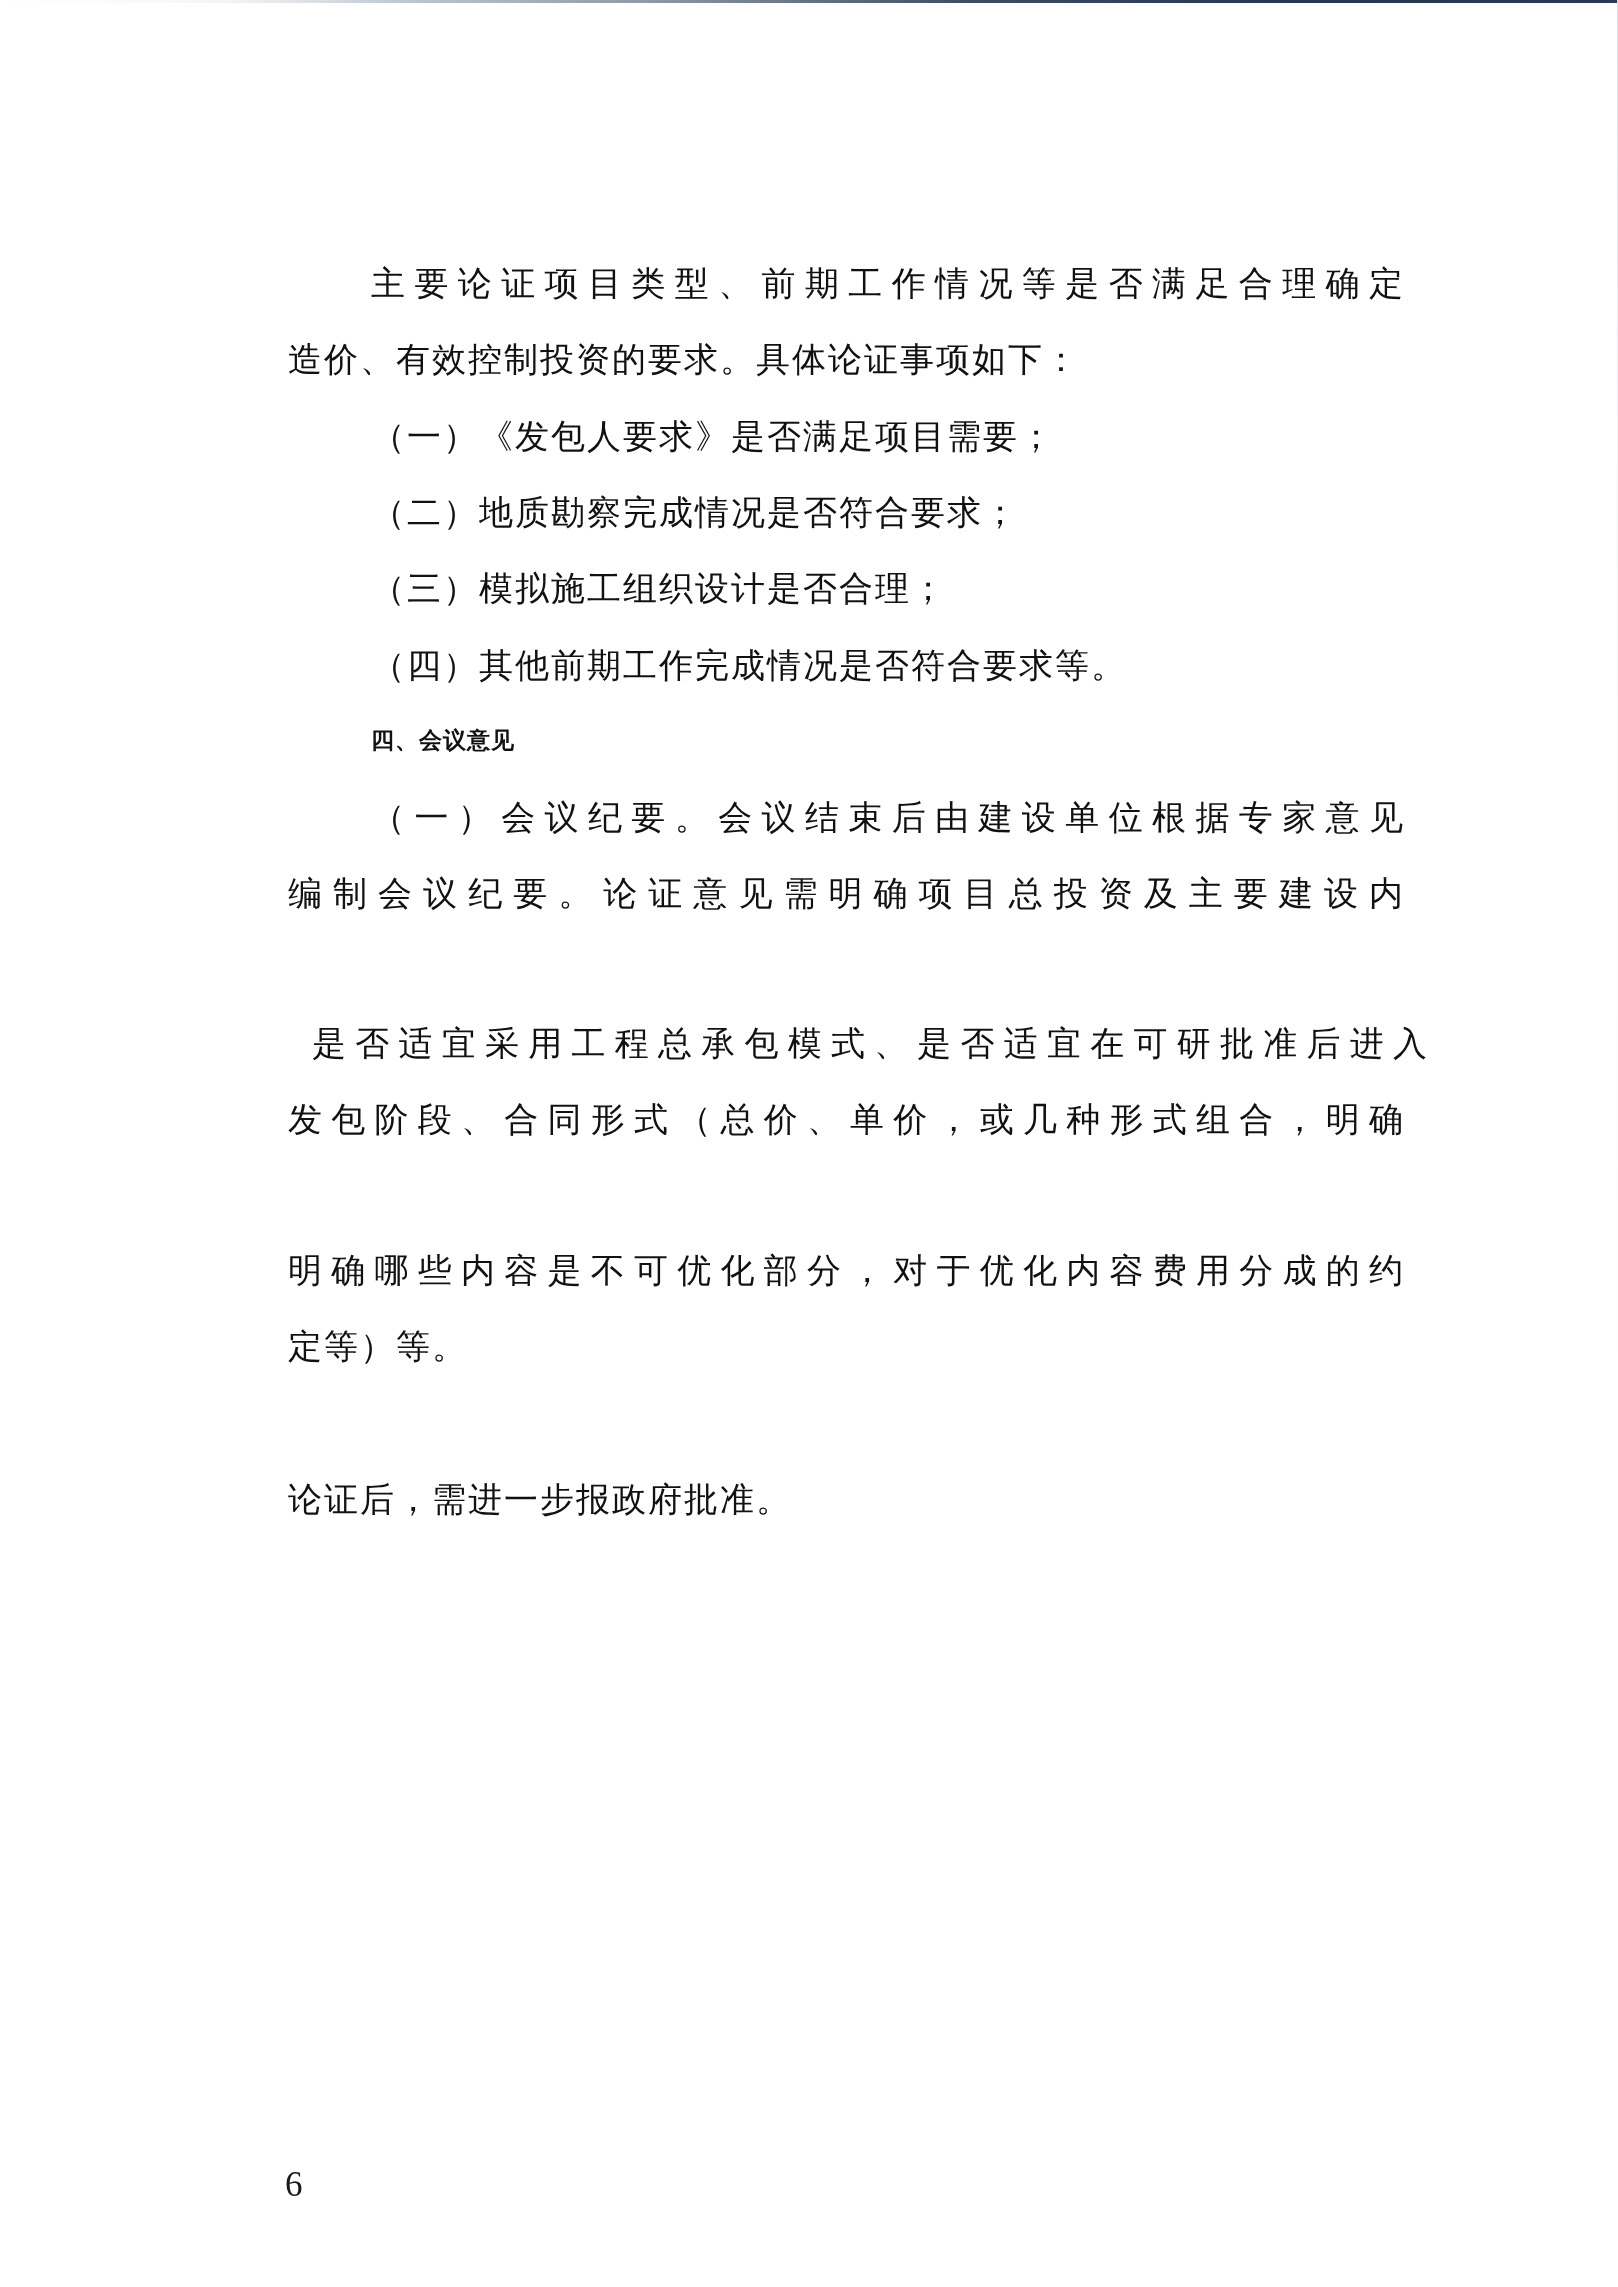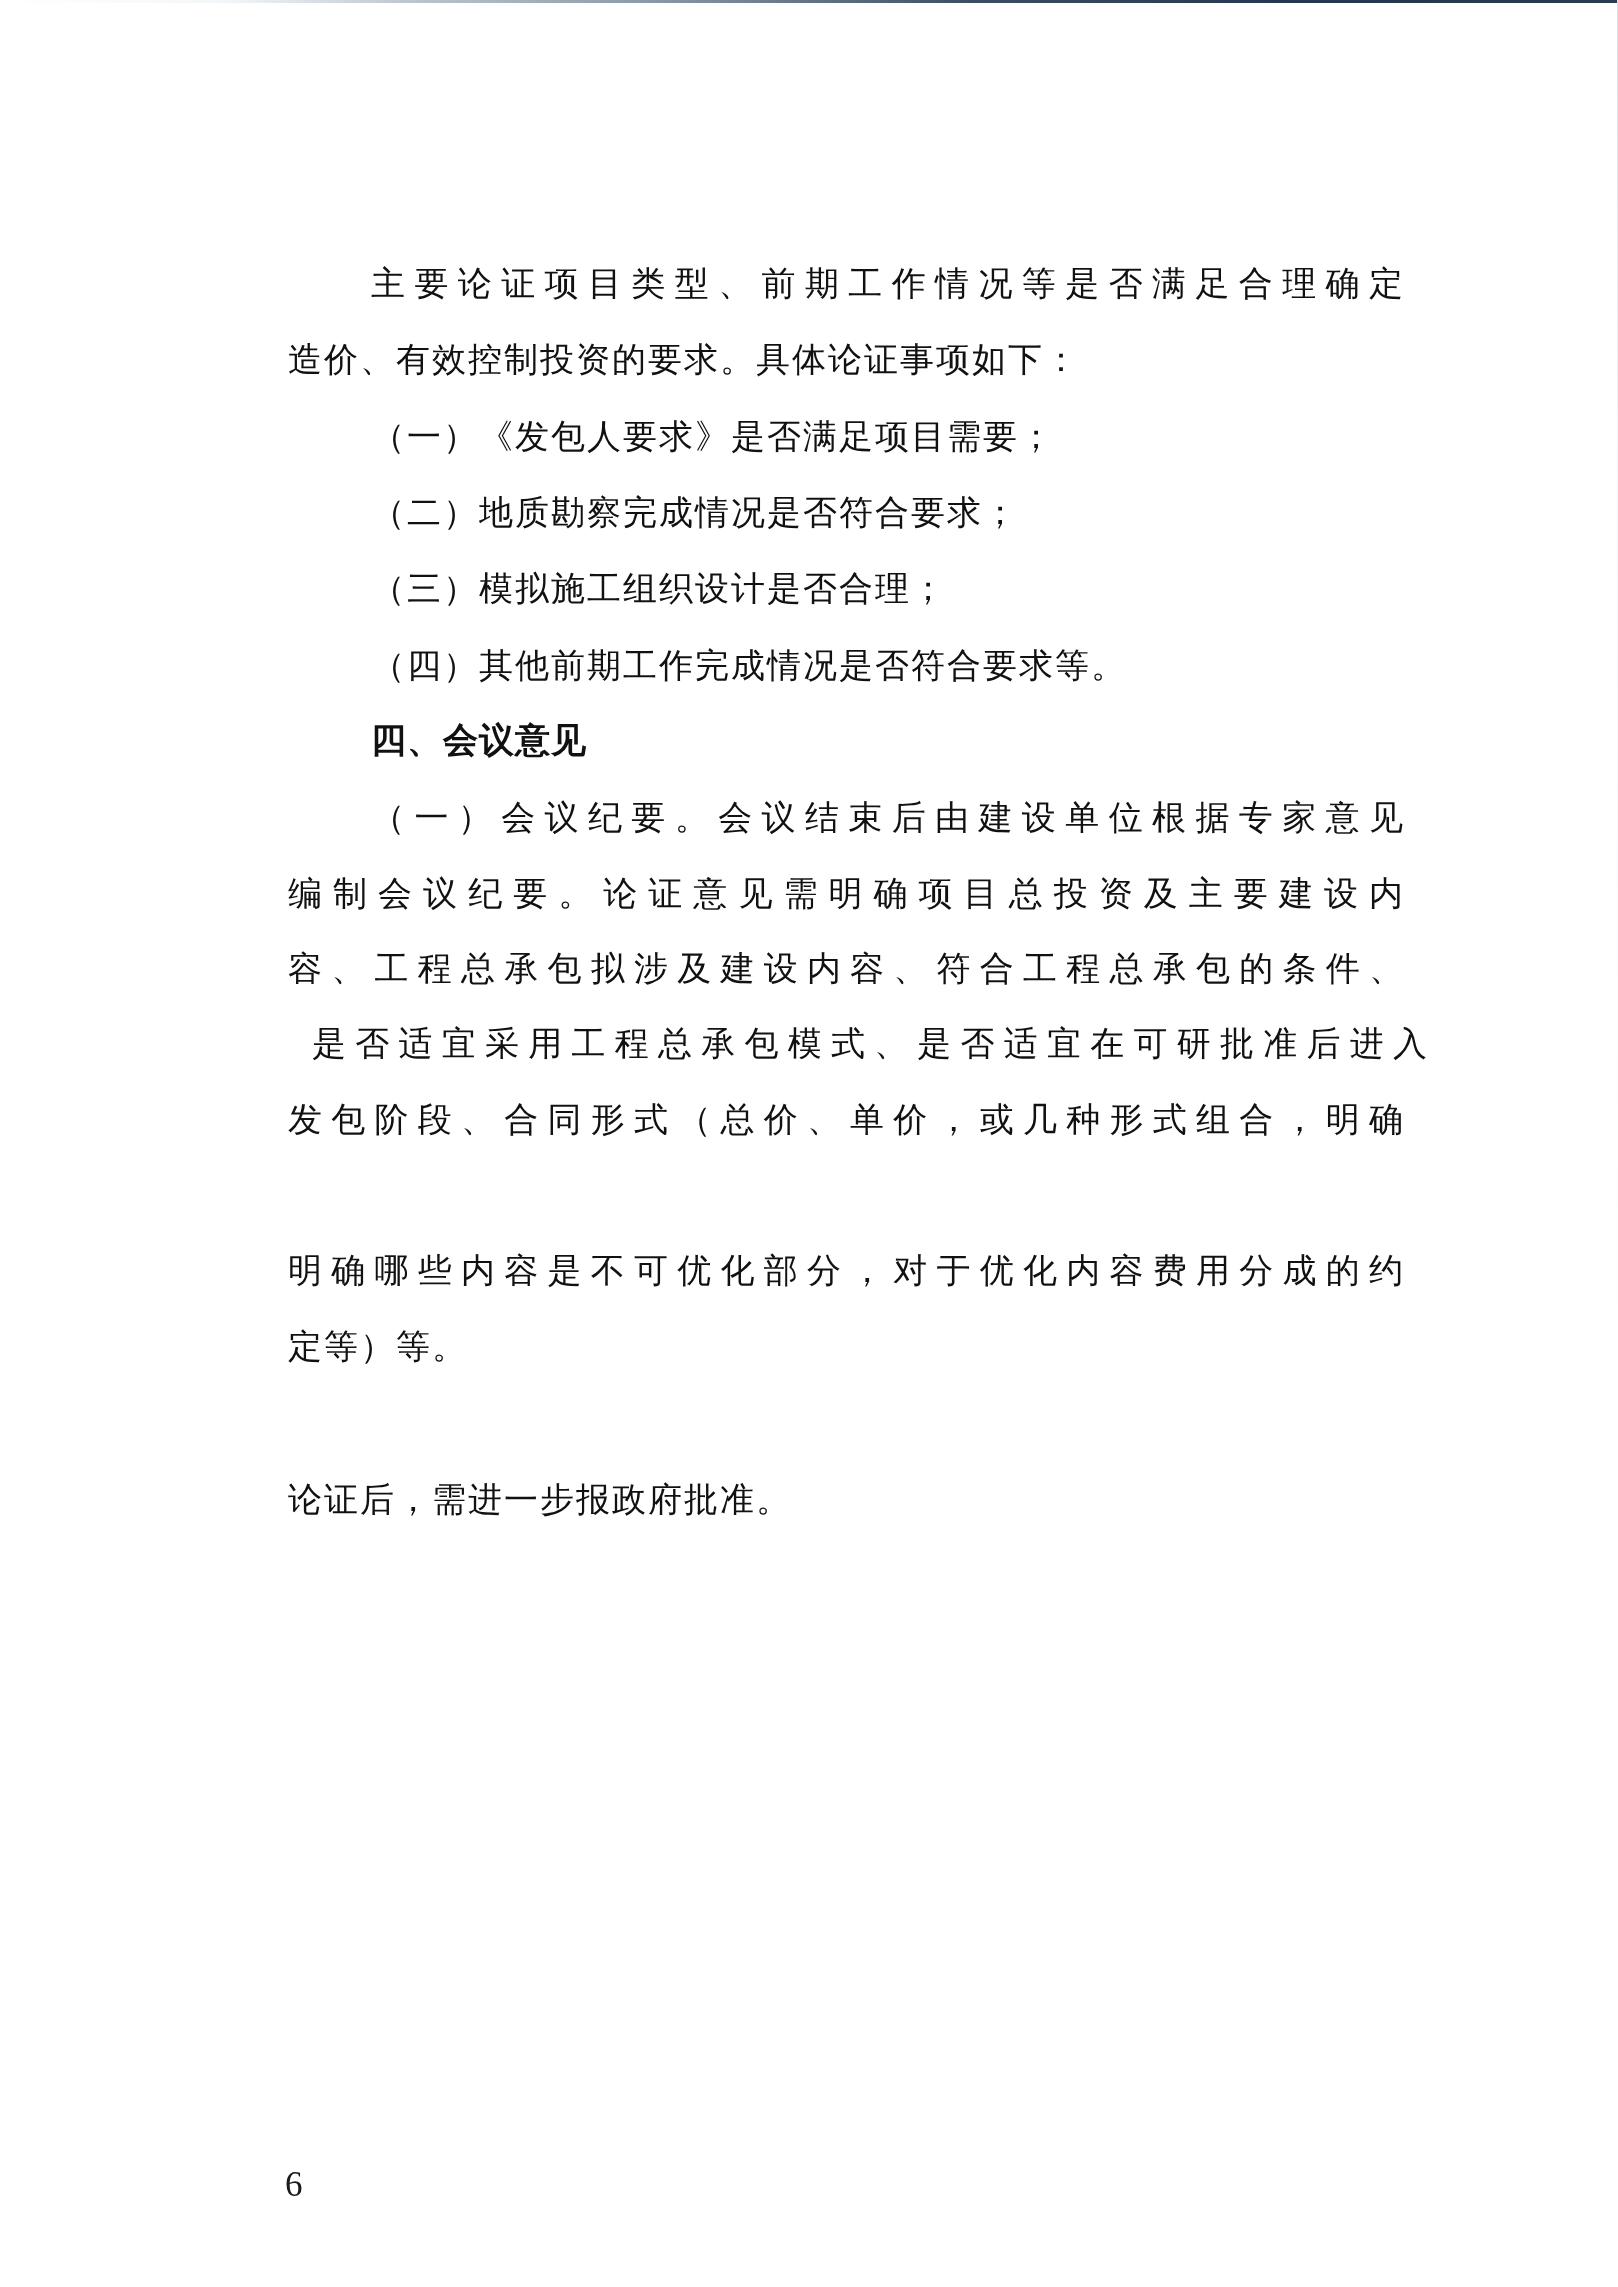--- a/index.html
+++ b/index.html
@@ -52,21 +52,21 @@
     text-align: justify;
     text-align-last: justify;
   }
   .line.indent {
     left: 371px;
     width: 1034px;
   }
   .line.heading {
     font-family: "DejaVu Sans", "Liberation Sans", sans-serif;
     font-weight: bold;
-    font-size: 35px;
+    font-size: 23px;
     letter-spacing: 1px;
   }
   .page-number {
     position: absolute;
     left: 285px;
     top: 2163px;
     font-size: 35px;
     line-height: 43px;
     font-family: "Liberation Serif", "DejaVu Serif", serif;
     color: #1a1a1a;
@@ -85,21 +85,20 @@
 
   <div class="line indent" style="top:413px;">（一）《发包人要求》是否满足项目需要；</div>
   <div class="line indent" style="top:489px;">（二）地质勘察完成情况是否符合要求；</div>
   <div class="line indent" style="top:565px;">（三）模拟施工组织设计是否合理；</div>
   <div class="line indent" style="top:642px;">（四）其他前期工作完成情况是否符合要求等。</div>
 
   <div class="line indent heading" style="top:717px;">四、会议意见</div>
 
   <div class="line indent full" style="top:794px;">（一）会议纪要。会议结束后由建设单位根据专家意见</div>
   <div class="line full" style="top:870px;">编制会议纪要。论证意见需明确项目总投资及主要建设内</div>
-  <div class="line full" style="top:945px;">容、工程总承包拟涉及建设内容、符合工程总承包的条件、</div>
   <div class="line full" style="top:1020px;margin-left:24px;">是否适宜采用工程总承包模式、是否适宜在可研批准后进入</div>
   <div class="line full" style="top:1096px;">发包阶段、合同形式（总价、单价，或几种形式组合，明确</div>
   <div class="line full" style="top:1247px;">明确哪些内容是不可优化部分，对于优化内容费用分成的约</div>
   <div class="line" style="top:1323px;">定等）等。</div>
 
   <div class="line" style="top:1476px;">论证后，需进一步报政府批准。</div>
 
   <div class="page-number">6</div>
 </div>
 

